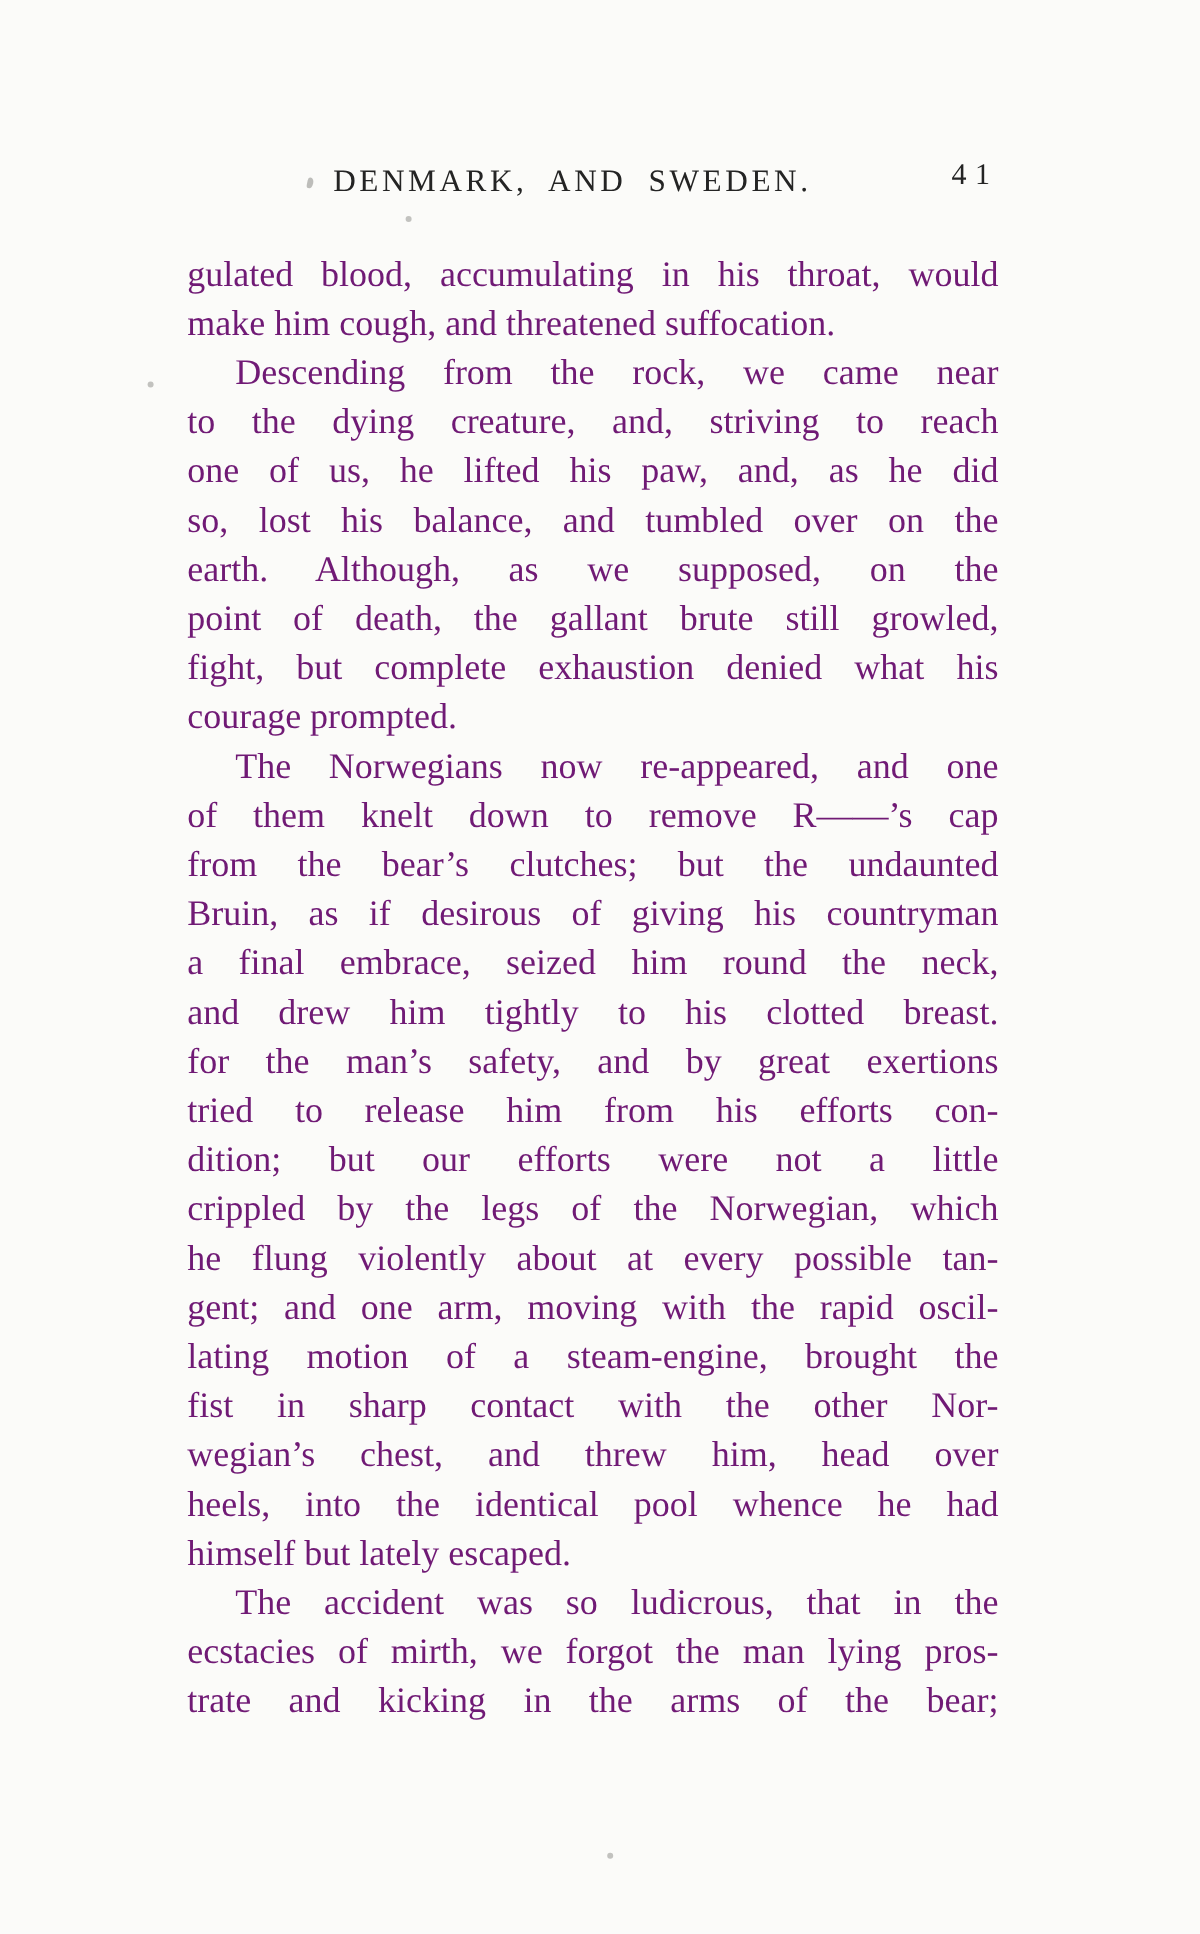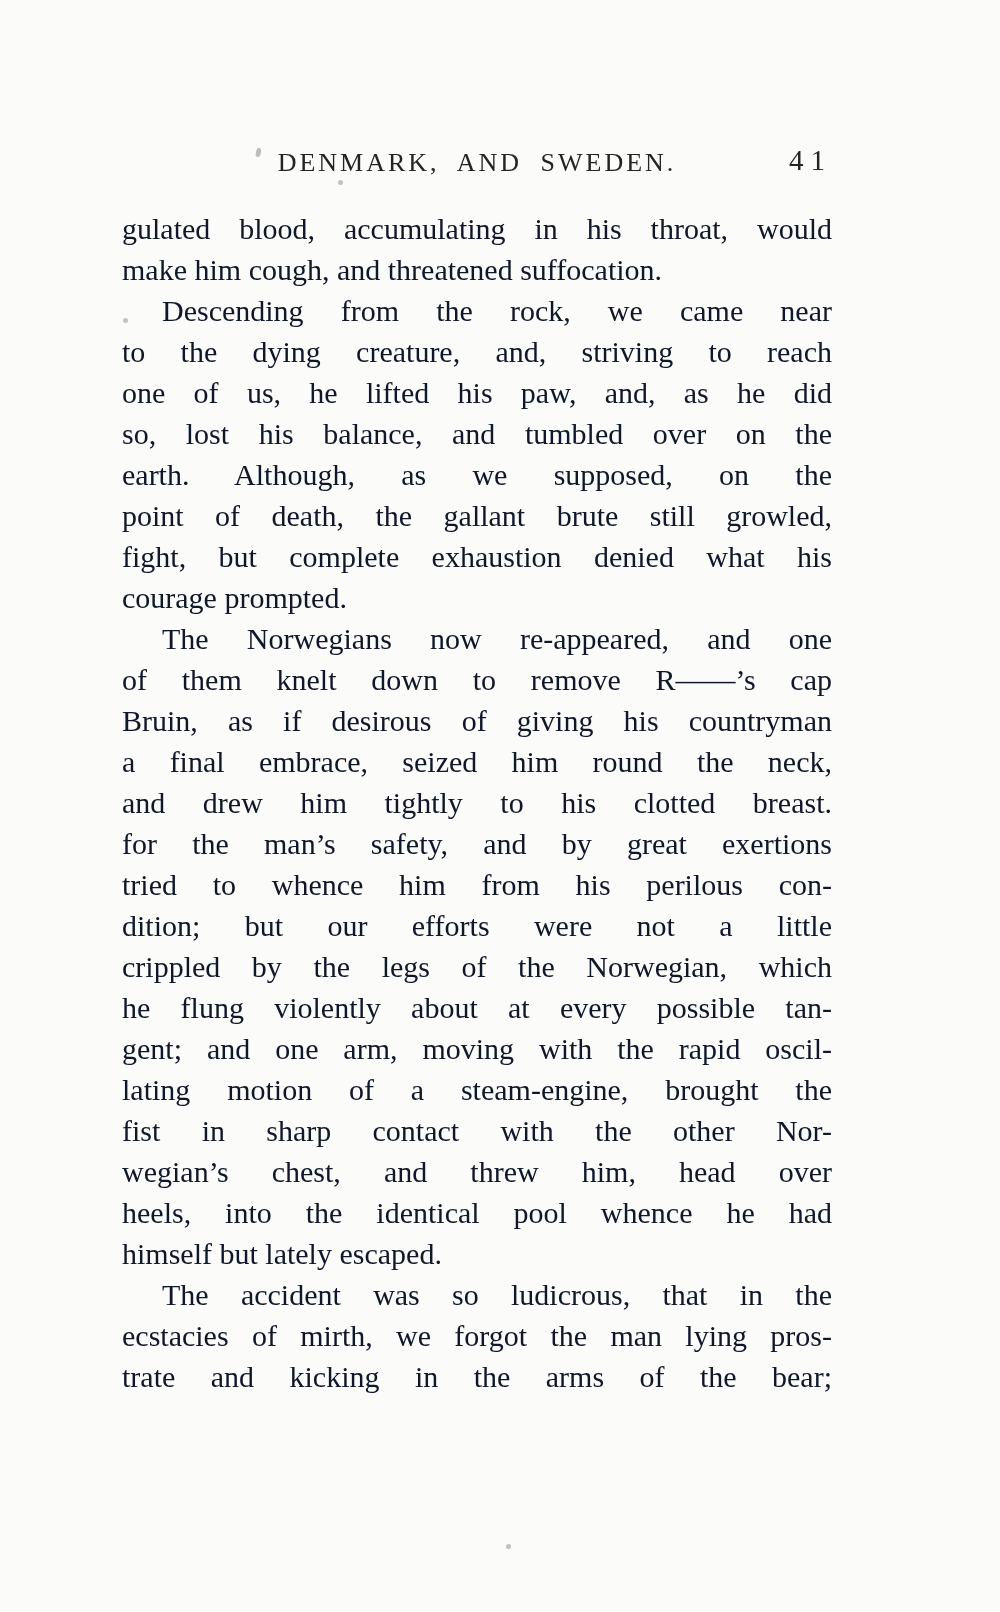--- a/index.html
+++ b/index.html
@@ -11,57 +11,58 @@
     position: relative;
     width: 1000px;
     height: 1612px;
     background: #fbfbf9;
     overflow: hidden;
     font-family: "Liberation Serif", "DejaVu Serif", serif;
     color: #1b1b1b;
   }
   .running-header {
     position: absolute;
-    top: 148px;
+    top: 136px;
     left: 122px;
     width: 710px;
     height: 34px;
   }
   .header-title {
     display: block;
     text-align: center;
     font-size: 26px;
     letter-spacing: 3px;
     word-spacing: 9px;
     color: #242424;
   }
   .page-number {
     position: absolute;
     right: 0;
     top: -4px;
-    font-size: 29px;
+    font-size: 25px;
     letter-spacing: 7px;
     color: #242424;
   }
   .body-text {
     position: absolute;
     top: 208px;
     left: 122px;
     width: 710px;
   }
   .paragraph {
     margin: 0;
   }
   .line {
     font-size: 30px;
     line-height: 41px;
     white-space: normal;
     text-align: justify;
     text-align-last: justify;
-    color: #0f172a;
+    color: #701a75;
+    margin-left: 34px;
   }
   .line.indent {
     text-indent: 40px;
   }
   .line.para-end {
     text-align-last: left;
   }
   .speck {
     position: absolute;
     background: #8a8a86;
@@ -106,25 +107,26 @@
         <div class="line">one of us, he lifted his paw, and, as he did</div>
         <div class="line">so, lost his balance, and tumbled over on the</div>
         <div class="line">earth.  Although, as we supposed, on the</div>
         <div class="line">point of death, the gallant brute still growled,</div>
         <div class="line">fight, but complete exhaustion denied what his</div>
         <div class="line para-end">courage prompted.</div>
       </div>
       <div class="paragraph">
         <div class="line indent">The Norwegians now re-appeared, and one</div>
         <div class="line">of them knelt down to remove R——’s cap</div>
+        <div class="line">from the bear’s clutches; but the undaunted</div>
         <div class="line">Bruin, as if desirous of giving his countryman</div>
         <div class="line">a final embrace, seized him round the neck,</div>
         <div class="line">and drew him tightly to his clotted breast.</div>
         <div class="line">for the man’s safety, and by great exertions</div>
-        <div class="line">tried to whence him from his perilous con-</div>
+        <div class="line">tried to release him from his efforts con-</div>
         <div class="line">dition; but our efforts were not a little</div>
         <div class="line">crippled by the legs of the Norwegian, which</div>
         <div class="line">he flung violently about at every possible tan-</div>
         <div class="line">gent; and one arm, moving with the rapid oscil-</div>
         <div class="line">lating motion of a steam-engine, brought the</div>
         <div class="line">fist in sharp contact with the other Nor-</div>
         <div class="line">wegian’s chest, and threw him, head over</div>
         <div class="line">heels, into the identical pool whence he had</div>
         <div class="line para-end">himself but lately escaped.</div>
       </div>

